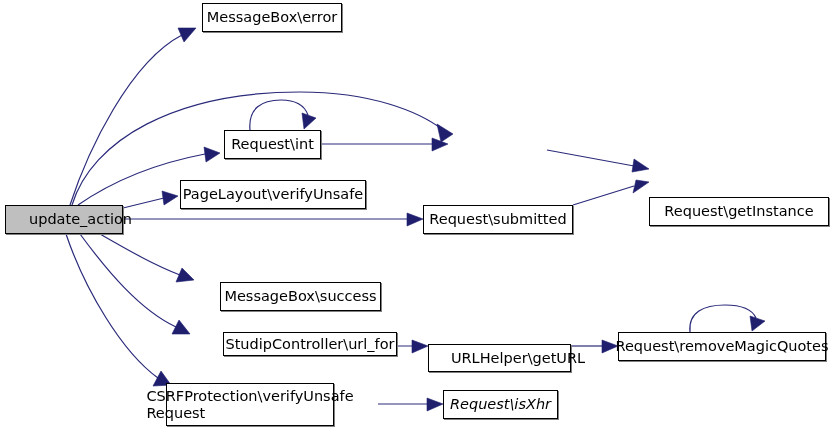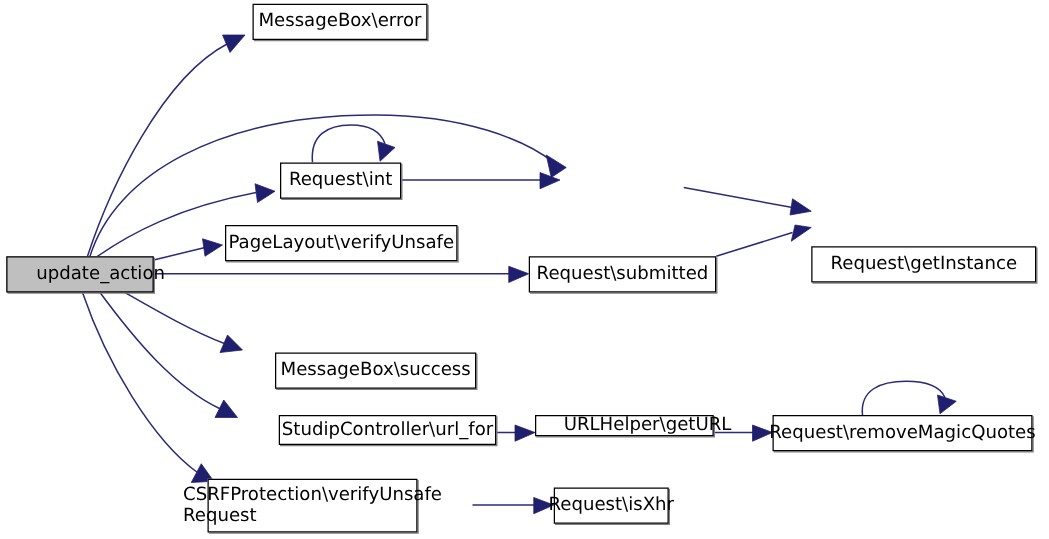--- a/index.html
+++ b/index.html
@@ -170,30 +170,30 @@
   </div>
 
   <div class="graph-node" style="left:192px; top:282px; width:161px; height:29px;margin-left:28px;">
     <span>MessageBox\success</span>
   </div>
 
   <div class="graph-node" style="left:187px; top:332px; width:174px; height:24px;margin-left:36px;">
     <span>StudipController\url_for</span>
   </div>
 
-  <div class="graph-node" style="left:428px; top:332px; width:143px; height:17px;padding-left:37px;">
+  <div class="graph-node" style="left:428px; top:344px; width:143px; height:28px;padding-left:37px;">
     <span>URLHelper\getURL</span>
   </div>
 
   <div class="graph-node" style="left:618px; top:332px; width:208px; height:29px;">
     <span>Request\removeMagicQuotes</span>
   </div>
 
   <div class="graph-node" style="left:166px; top:383px; width:168px; height:43px;">
     <span>CSRFProtection\verifyUnsafe
 Request</span>
   </div>
 
-  <div class="graph-node" style="left:443px; top:390px; width:92px; height:29px;">
+  <div class="graph-node" style="left:443px; top:390px; width:115px; height:29px;font-style:italic;">
     <span>Request\isXhr</span>
   </div>
 
 </div>
 
 </body></html>

